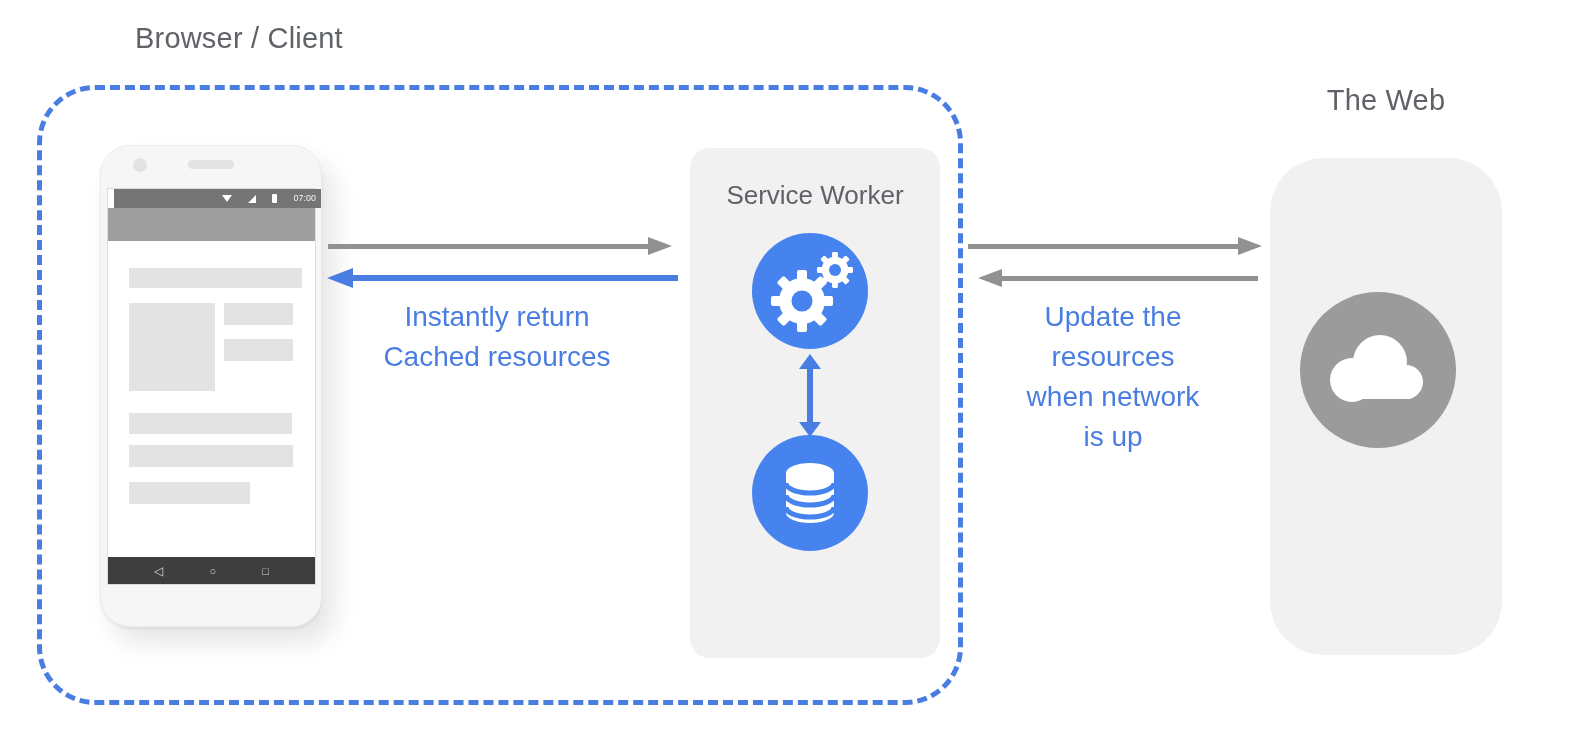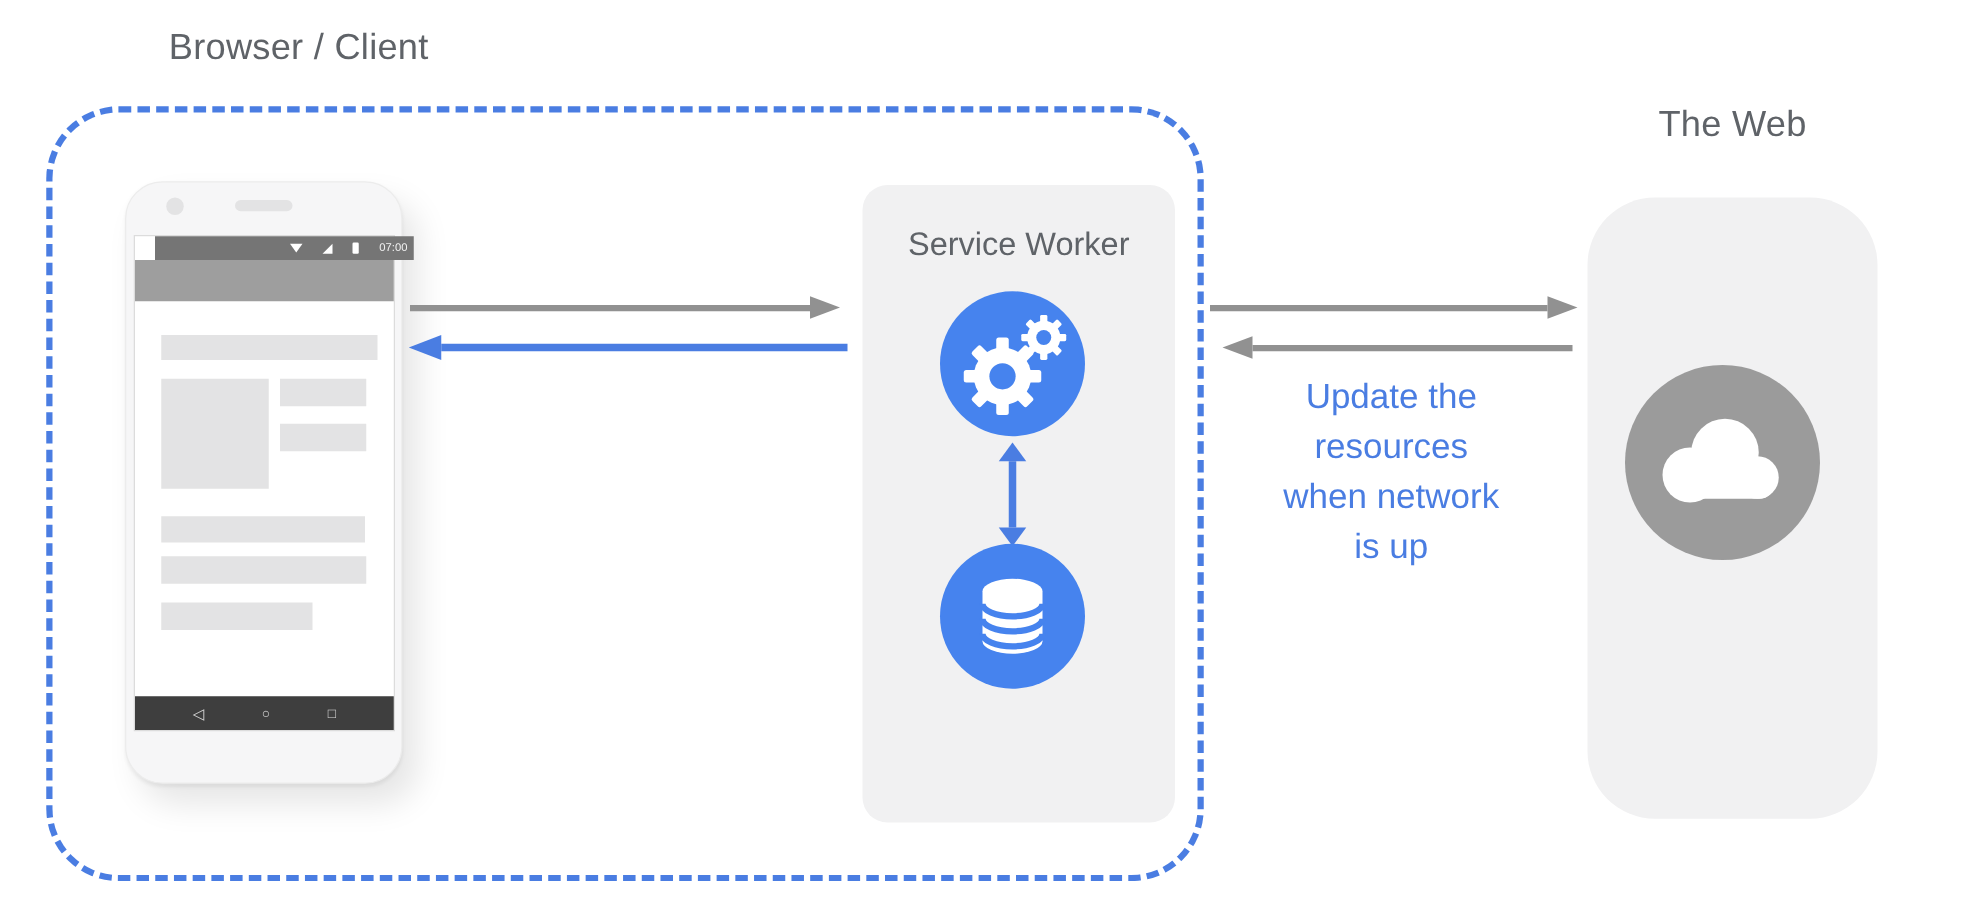--- a/index.html
+++ b/index.html
@@ -25,21 +25,21 @@
     background:#f6f6f7; border:1px solid #ececec; border-radius:30px;
     box-shadow: 12px 16px 26px rgba(0,0,0,0.10), 0 2px 3px rgba(0,0,0,0.06);
   }
   .phone-camera { left:32px; top:12px; width:14px; height:14px; border-radius:50%; background:#e3e3e4; }
   .phone-speaker { left:87px; top:14px; width:46px; height:9px; border-radius:5px; background:#e3e3e4; }
   .phone-screen {
     left:7px; top:43px; width:207px; height:395px; background:#ffffff;
     box-shadow:0 0 0 1px #dcdcdc;
   }
   .status-bar {
-    left:16px; top:0; width:207px; height:19px; background:#757575;
+    left:6px; top:0; width:207px; height:19px; background:#757575;
     display:flex; align-items:center; justify-content:flex-end; gap:16px; padding-right:5px;
   }
   .wifi-tri { width:0; height:0; border-left:5px solid transparent; border-right:5px solid transparent; border-top:7px solid #ffffff; }
   .signal-tri { width:0; height:0; border-bottom:8px solid #ffffff; border-left:8px solid transparent; }
   .battery-rect { width:5px; height:9px; background:#ffffff; border-radius:1px; }
   .status-time { color:#f2f2f2; font-size:9px; line-height:9px; }
   .app-bar { left:0; top:19px; width:207px; height:33px; background:#9e9e9e; }
   .ph { background:#e3e3e4; position:absolute; }
   .nav-bar {
     left:0; bottom:0; width:207px; height:27px; background:#3e3e3e;
@@ -117,20 +117,22 @@
     <div class="shaft shaft-gray"></div>
     <div class="head-right-gray"></div>
   </div>
 
   <div class="abs harrow" style="left:327px; top:268px; width:351px; height:20px;">
     <div class="head-left-blue"></div>
     <div class="shaft shaft-blue"></div>
   </div>
 
   <div class="abs flow-label" style="left:347px; top:297px; width:300px;">
+    <span>Instantly return</span>
+    <span>Cached resources</span>
   </div>
 
   <div class="abs component-box sw-box">
     <div class="abs box-label" style="top:32px;">Service Worker</div>
 
     <div class="abs icon-circle blue-circle gear-circle">
       <svg width="116" height="116" viewBox="0 0 116 116">
         <defs>
           <g id="gear" fill="#ffffff">
             <rect x="-5" y="-31" width="10" height="14" rx="2"></rect>

